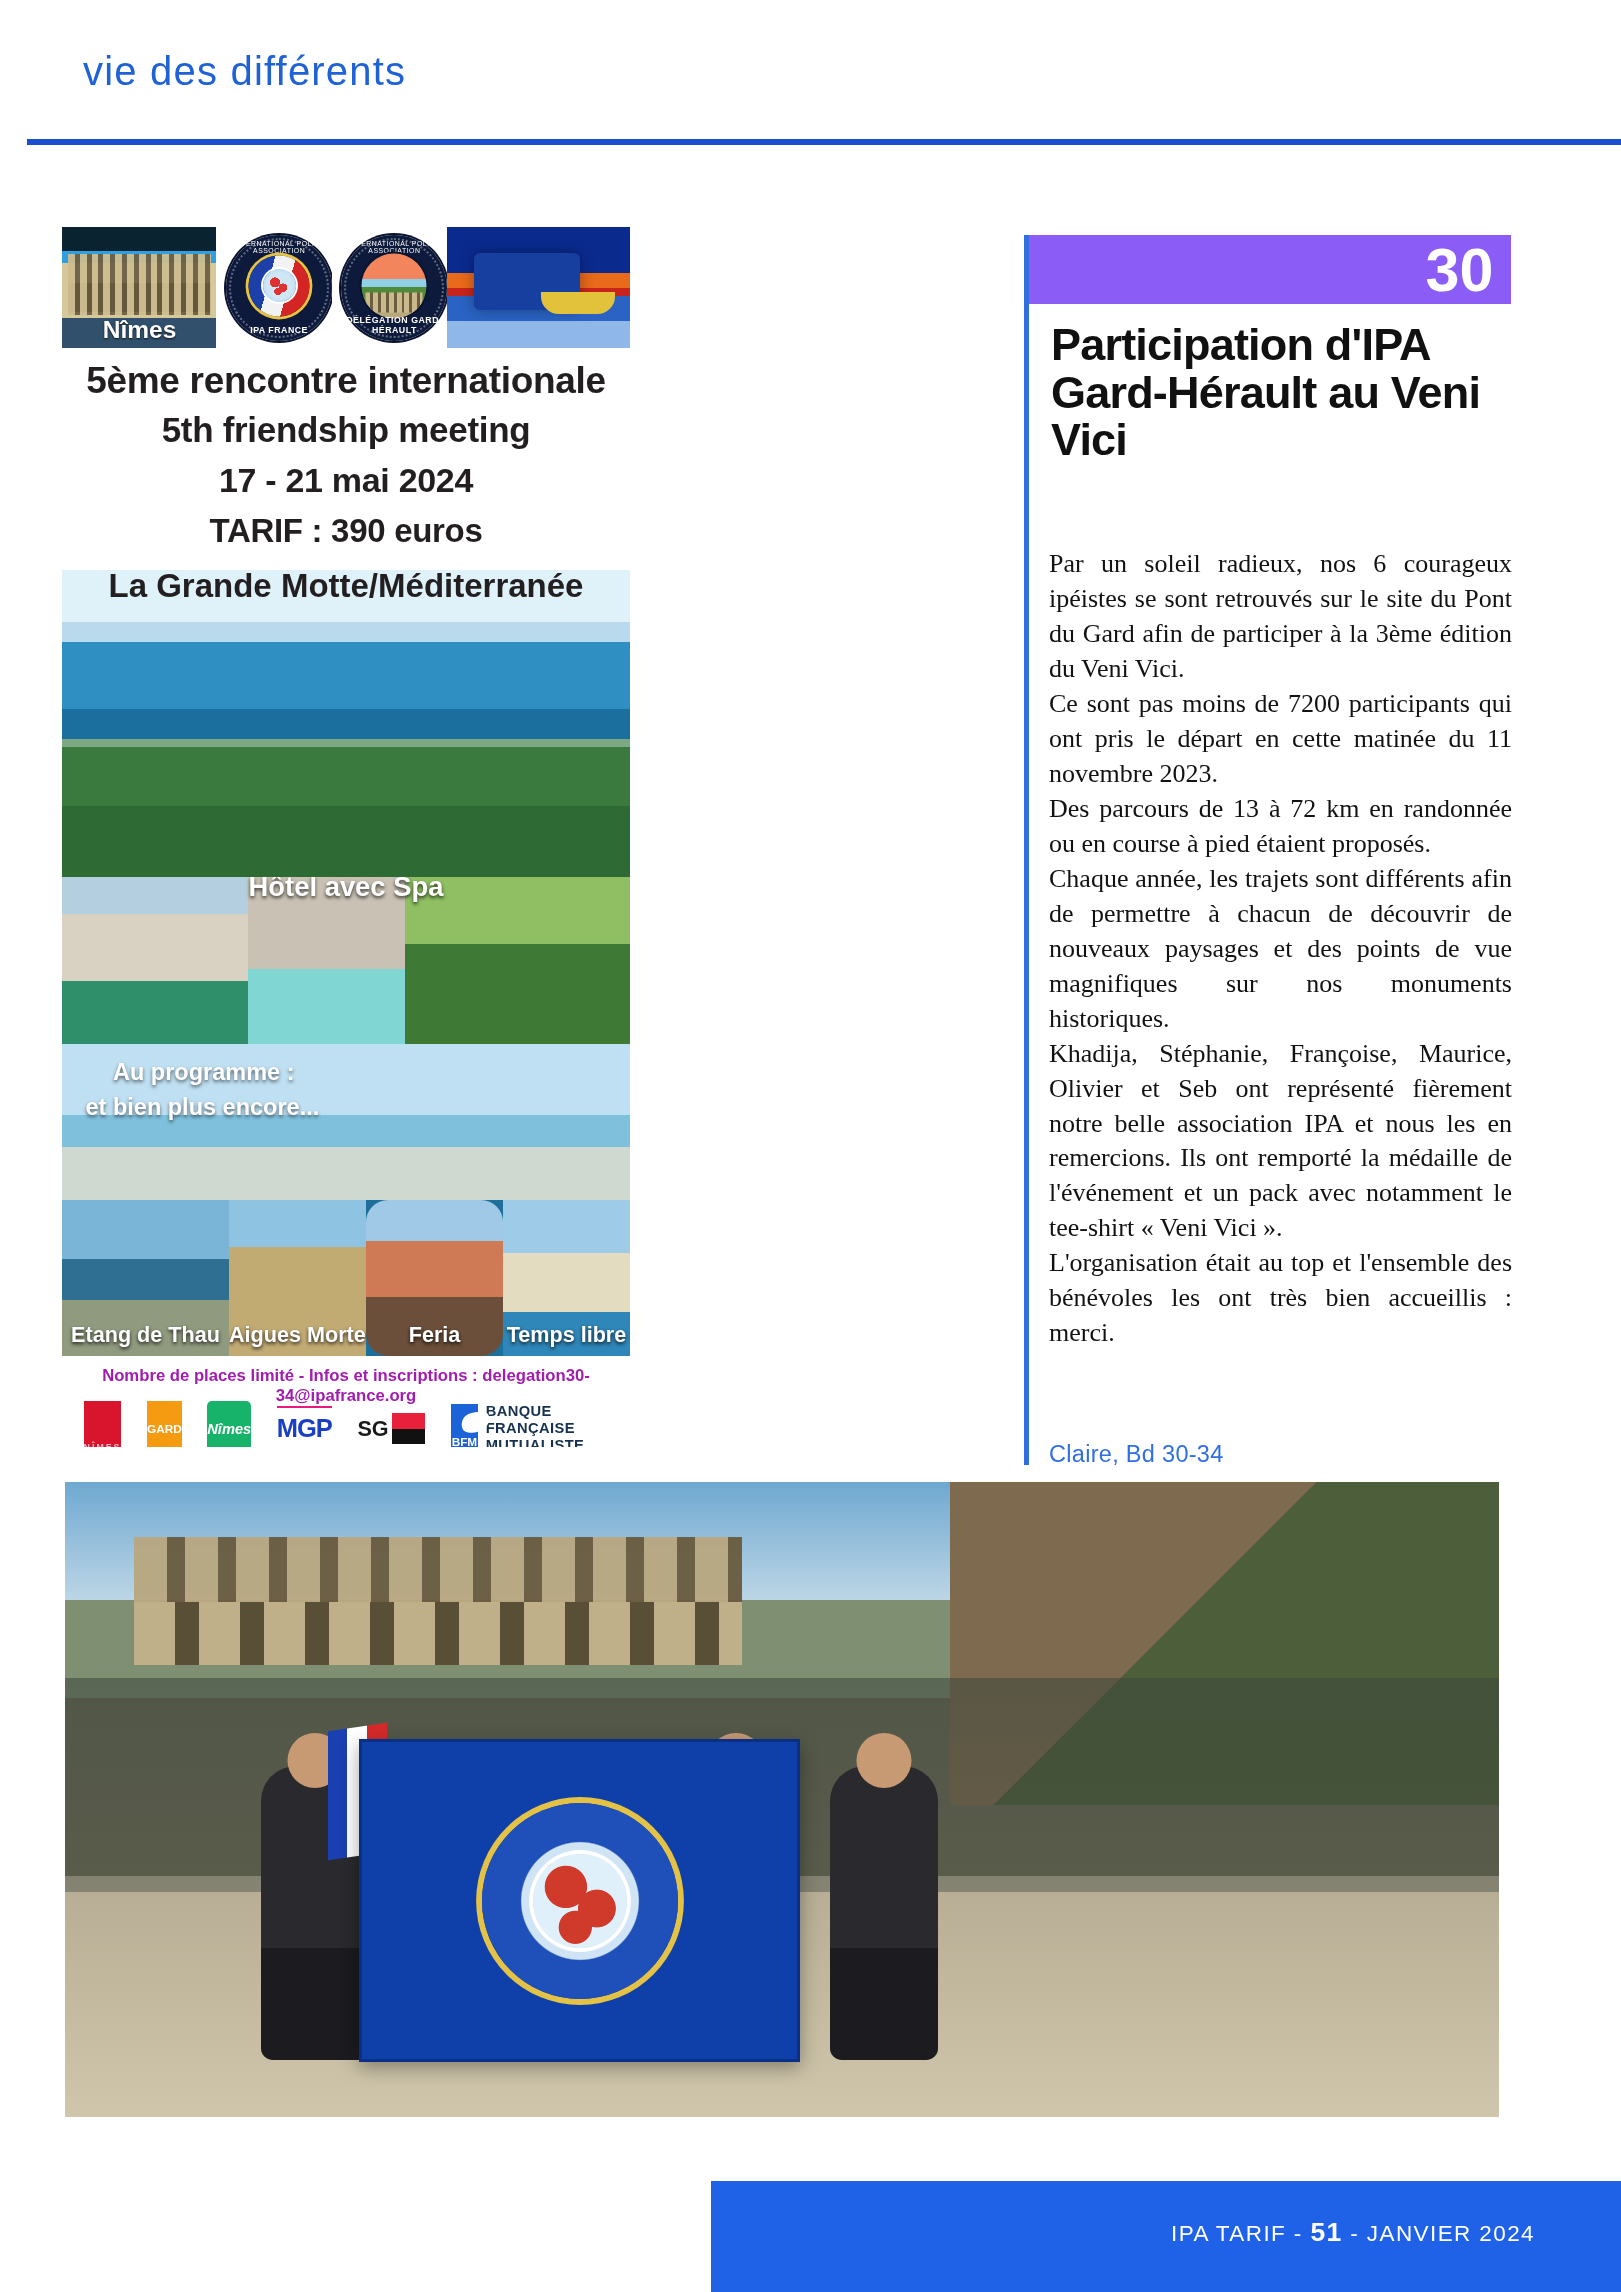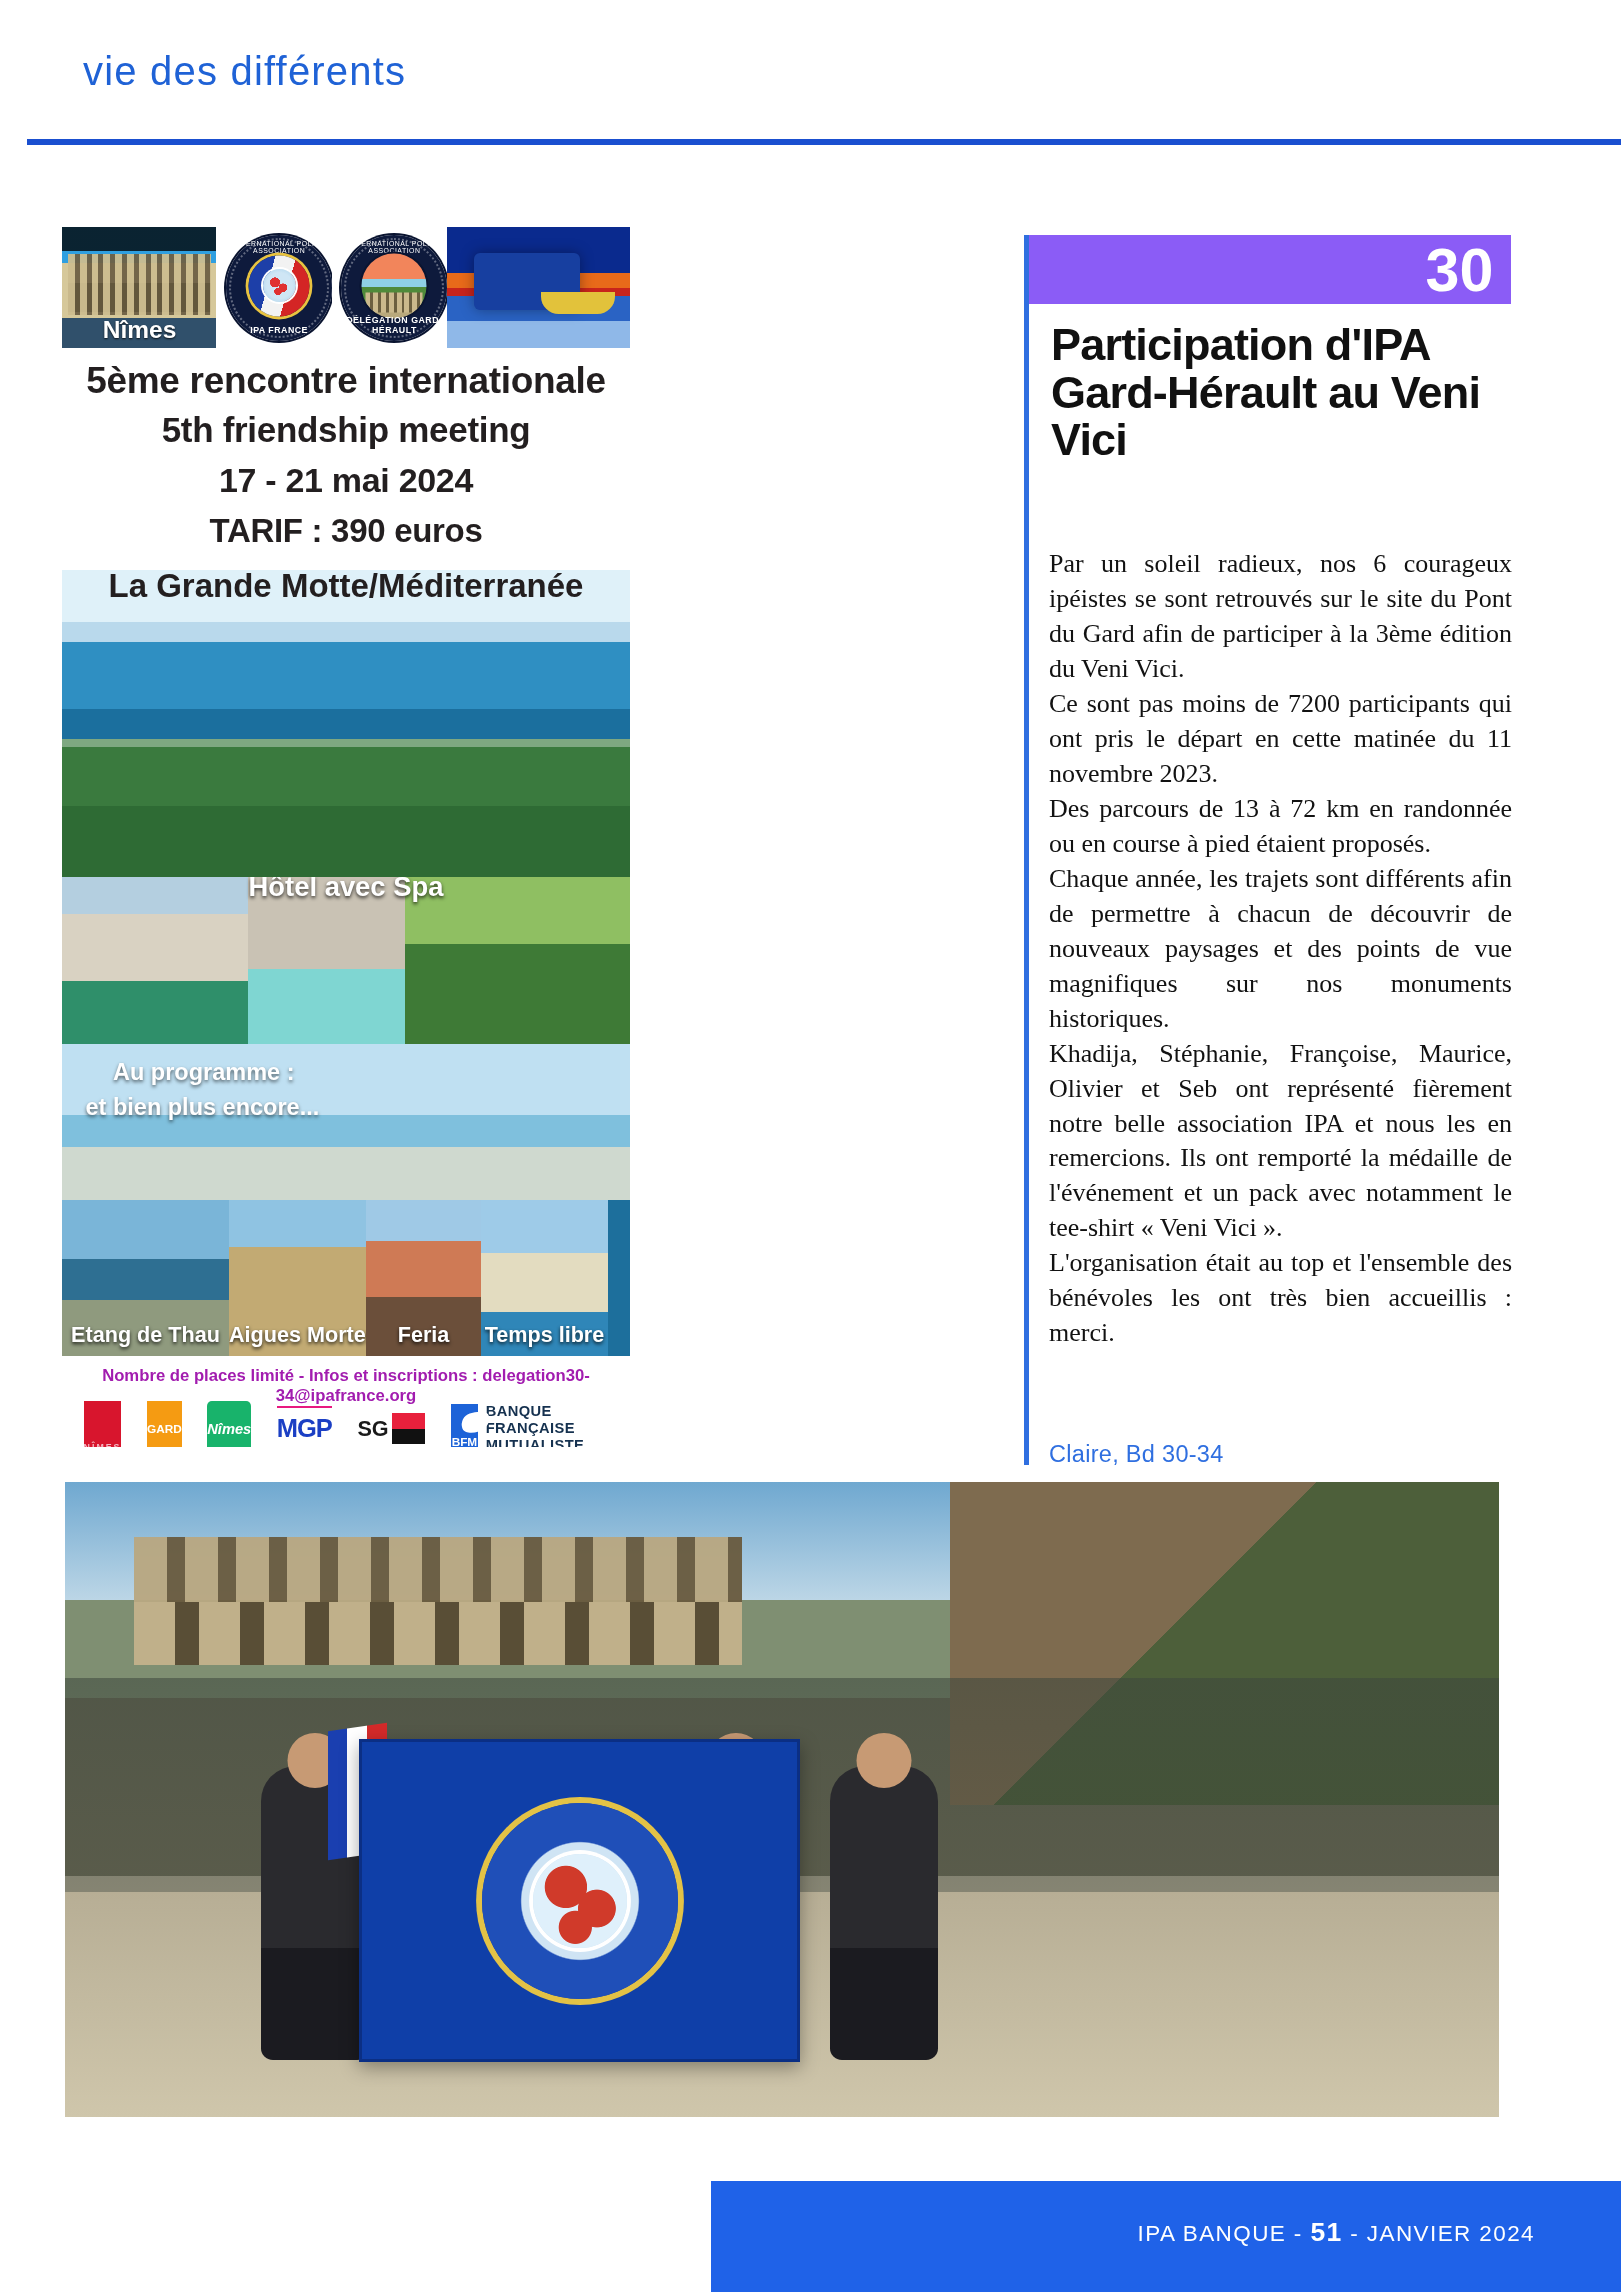--- a/index.html
+++ b/index.html
@@ -203,21 +203,21 @@
     position:absolute; left:23.5px; top:51px; color:#fff;
     font-family:"Liberation Sans", sans-serif; font-weight:bold; font-size:23.5px;
     text-shadow:0 2px 3.9px rgba(0,0,0,.6);
   }
   .band-bottom{
     top:637px; height:156px; display:flex;
   }
   .bb{ height:156px; position:relative; overflow:hidden; }
   .bb1{ width:167px; background:linear-gradient(to bottom,#7ab5d8 0 38%,#2e6f92 38% 64%,#8f9a7e 64% 100%); }
   .bb2{ width:137px; background:linear-gradient(to bottom,#8fc3e2 0 30%,#c2aa73 30% 100%); }
-  .bb3{ width:115px; background:linear-gradient(to bottom,#9fc9e6 0 26%,#cf7a55 26% 62%,#6b4f3a 62% 100%); }
+  .bb3{ width:137px; background:linear-gradient(to bottom,#9fc9e6 0 26%,#cf7a55 26% 62%,#6b4f3a 62% 100%);border-radius:22px; }
   .bb4{ width:127px; background:linear-gradient(to bottom,#9ecbe8 0 34%,#e3dcc0 34% 72%,#2f86b8 72% 100%); }
   .bb-label{
     position:absolute; left:0; bottom:7.8px; width:100%;
     text-align:center; color:#fff;
     font-family:"Liberation Sans", sans-serif;
     font-weight:bold; font-size:21.6px;
     text-shadow:0 2px 3.9px rgba(0,0,0,.8);
     white-space:nowrap;
   }
 
@@ -544,15 +544,15 @@
     </div>
   <div class="bp-person p4">
       <span class="head"></span>
     </div>
   <div class="bp-tricolor"></div>
   <div class="bp-flag"></div>
 </div>
 
 <div class="footer-bar"></div>
 <div class="footer-text">
-  <span>IPA BANQUE - </span><b>51</b><span> -  JANVIER 2024</span>
+  <span>IPA TARIF - </span><b>51</b><span> -  JANVIER 2024</span>
 </div>
 
 
 </body></html>

